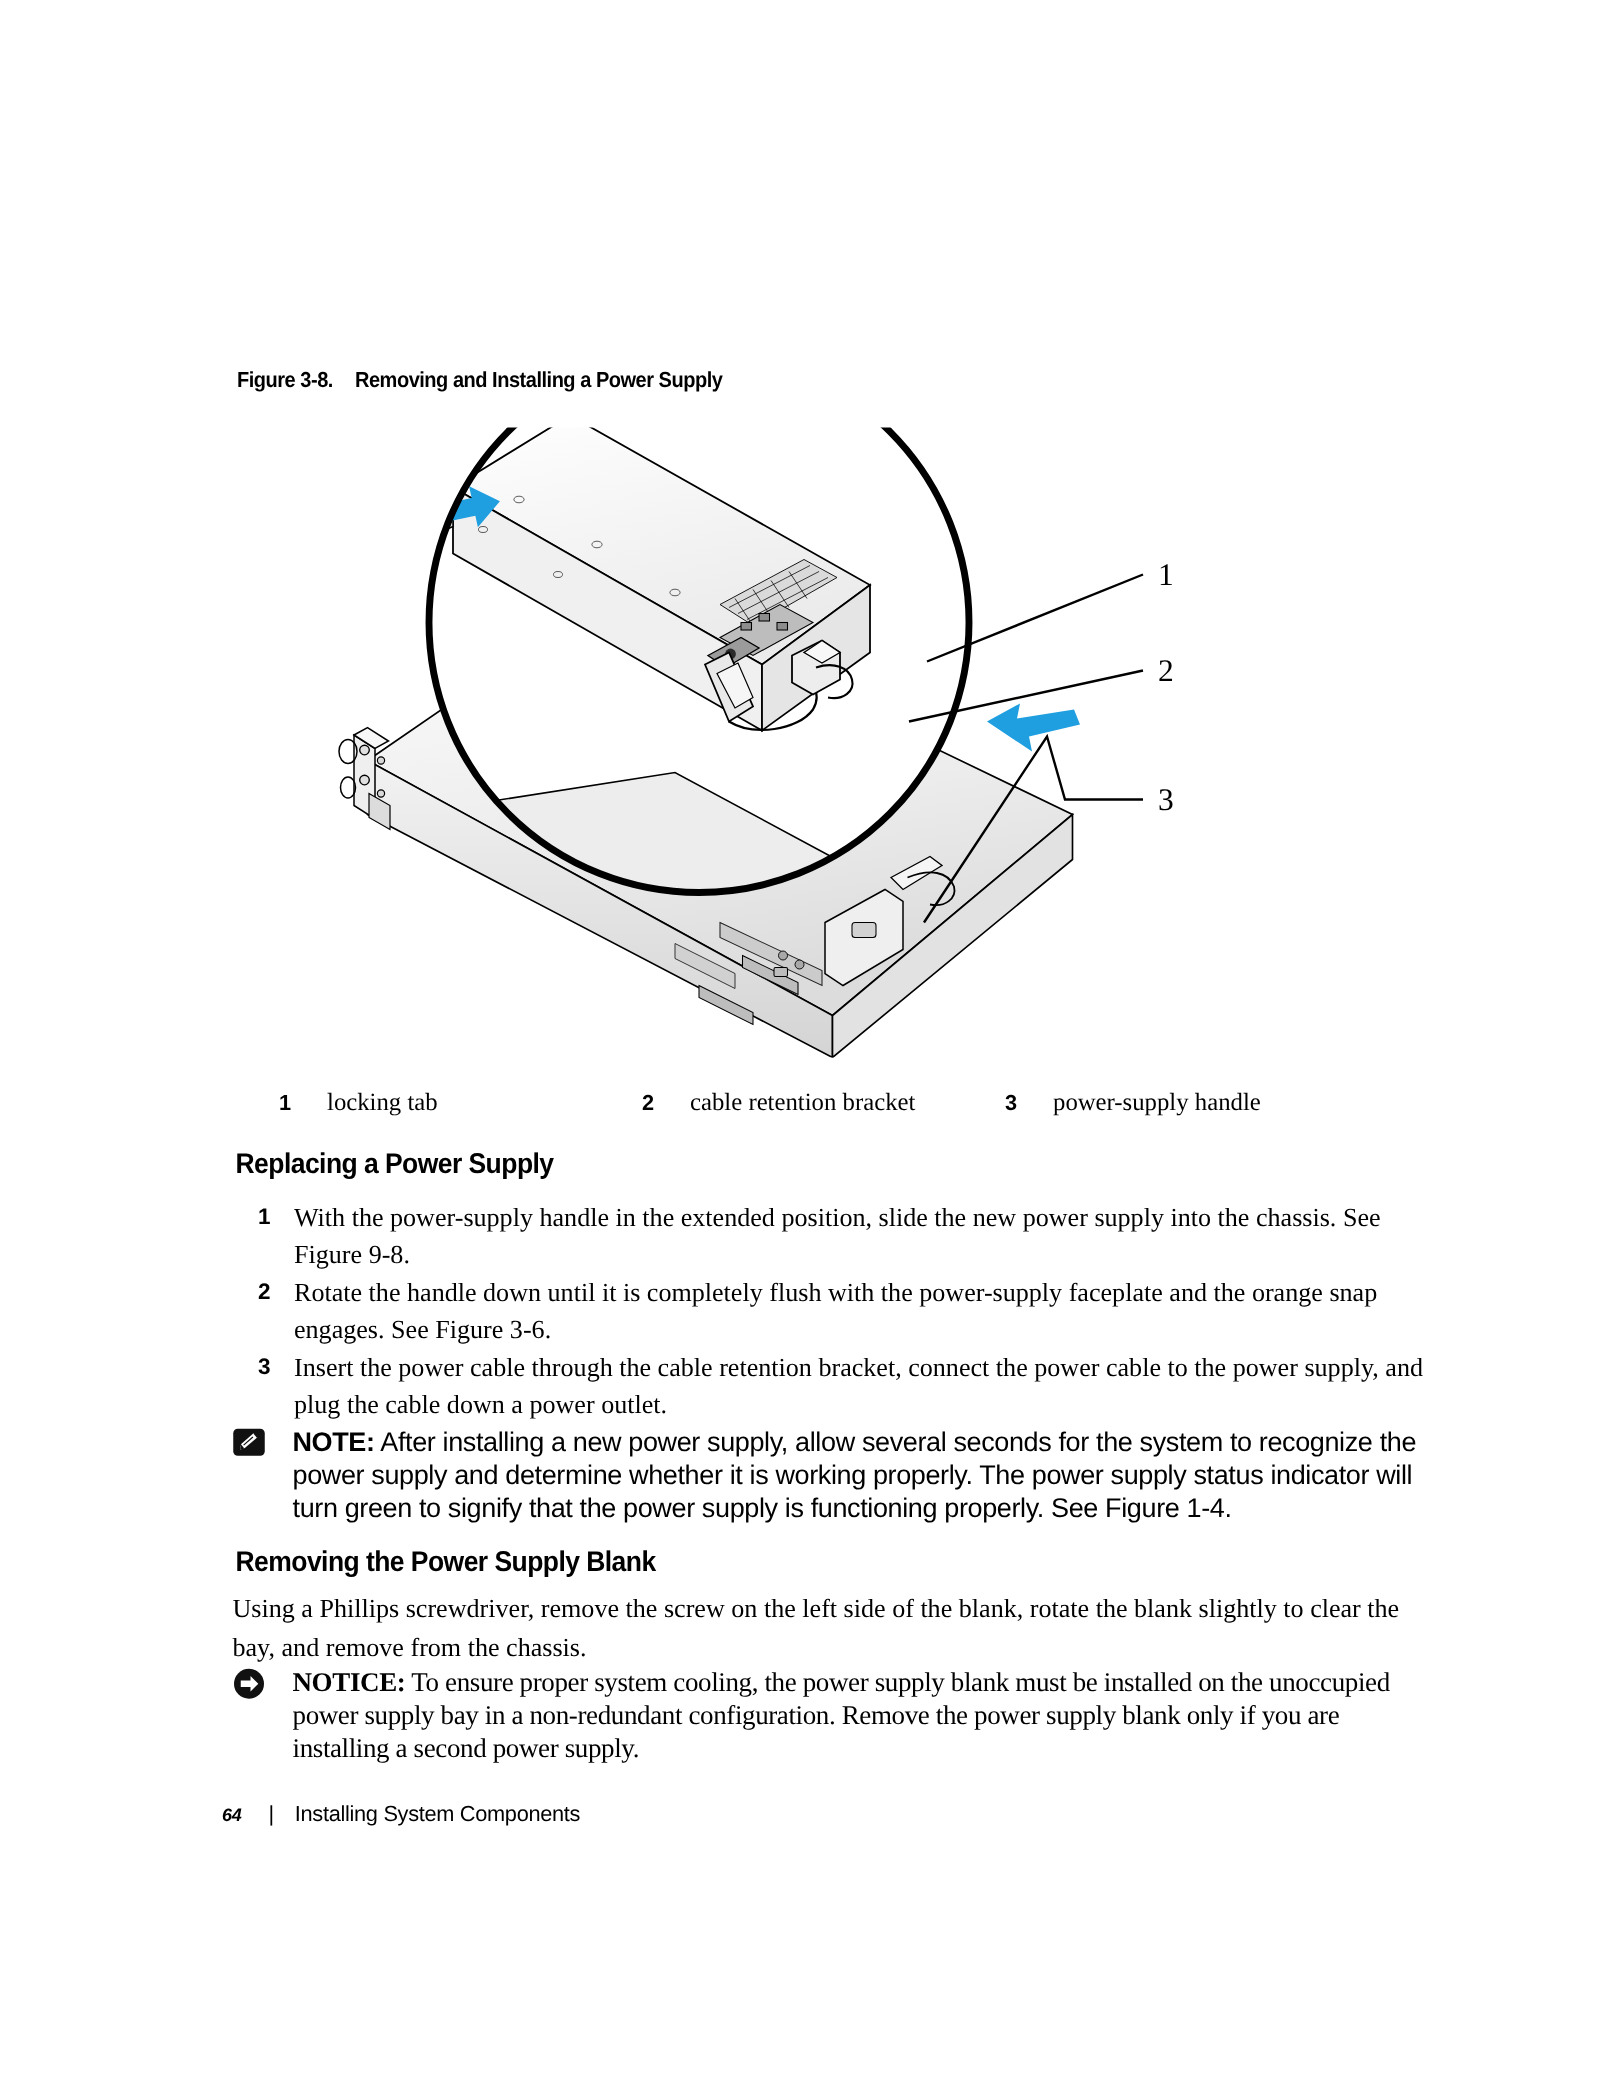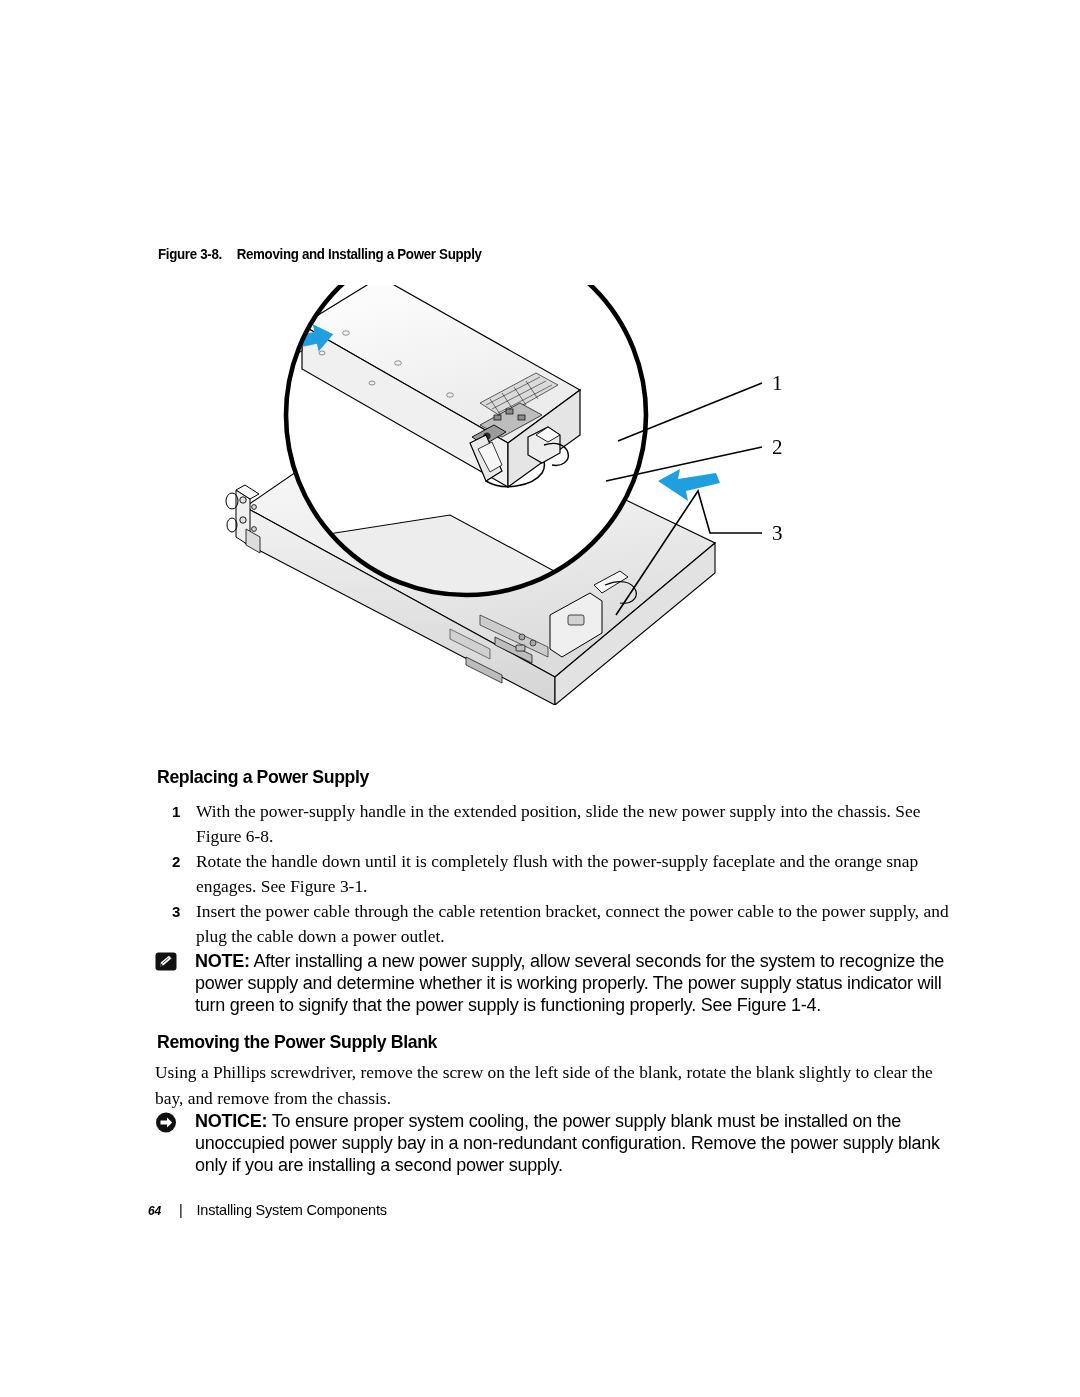--- a/index.html
+++ b/index.html
@@ -140,21 +140,21 @@
     top: 2px;
     width: 24px;
     height: 20px;
   }
   .admon .ad-body {
     display: block;
     margin-left: 40px;
   }
   .admon .ad-label { font-weight: bold; }
   #note-block { top: 950px; }
-  #notice-block { top: 1110px; }
+  #notice-block { top: 1110px; font-family: Liberation Serif, serif; }
 
   
   .footer {
     position: absolute;
     left: 148px;
     top: 1202px;
     font-family: "Liberation Sans", sans-serif;
     font-size: 14.5px;
     letter-spacing: -0.2px;
     white-space: nowrap;
@@ -321,30 +321,41 @@
 
         <path d="M612,248 L560,248 L548,206 L466,330"></path>
       </g>
 
       <text x="622" y="105" font-family="Liberation Serif, serif" font-size="21">1</text>
       <text x="622" y="169" font-family="Liberation Serif, serif" font-size="21">2</text>
       <text x="622" y="255" font-family="Liberation Serif, serif" font-size="21">3</text>
     </svg>
   </div>
 
+  <div class="legend">
+    <div class="legend-item legend-c1">
+      <span class="lg-num">1</span><span class="lg-label">locking tab</span>
+    </div>
+    <div class="legend-item legend-c2">
+      <span class="lg-num">2</span><span class="lg-label">cable retention bracket</span>
+    </div>
+    <div class="legend-item legend-c3">
+      <span class="lg-num">3</span><span class="lg-label">power-supply handle</span>
+    </div>
+  </div>
 
   <div class="h2" id="heading-replacing">Replacing a Power Supply</div>
 
   <div class="step" id="step-1">
     <span class="st-num">1</span>
-    <span class="st-text">With the power-supply handle in the extended position, slide the new power supply into the chassis. See Figure 6-8.</span>
+    <span class="st-text">With the power-supply handle in the extended position, slide the new power supply into the chassis. See Figure 9-8.</span>
   </div>
   <div class="step" id="step-2">
     <span class="st-num">2</span>
-    <span class="st-text">Rotate the handle down until it is completely flush with the power-supply faceplate and the orange snap engages. See Figure 3-1.</span>
+    <span class="st-text">Rotate the handle down until it is completely flush with the power-supply faceplate and the orange snap engages. See Figure 3-6.</span>
   </div>
   <div class="step" id="step-3">
     <span class="st-num">3</span>
     <span class="st-text">Insert the power cable through the cable retention bracket, connect the power cable to the power supply, and plug the cable down a power outlet.</span>
   </div>
 
   <div class="admon" id="note-block">
     <span class="ad-icon">
       <svg width="22" height="19" viewBox="0 0 22 19" xmlns="http://www.w3.org/2000/svg">
         <rect x="0.5" y="0.5" width="21" height="18" rx="3" fill="#111111"></rect>

